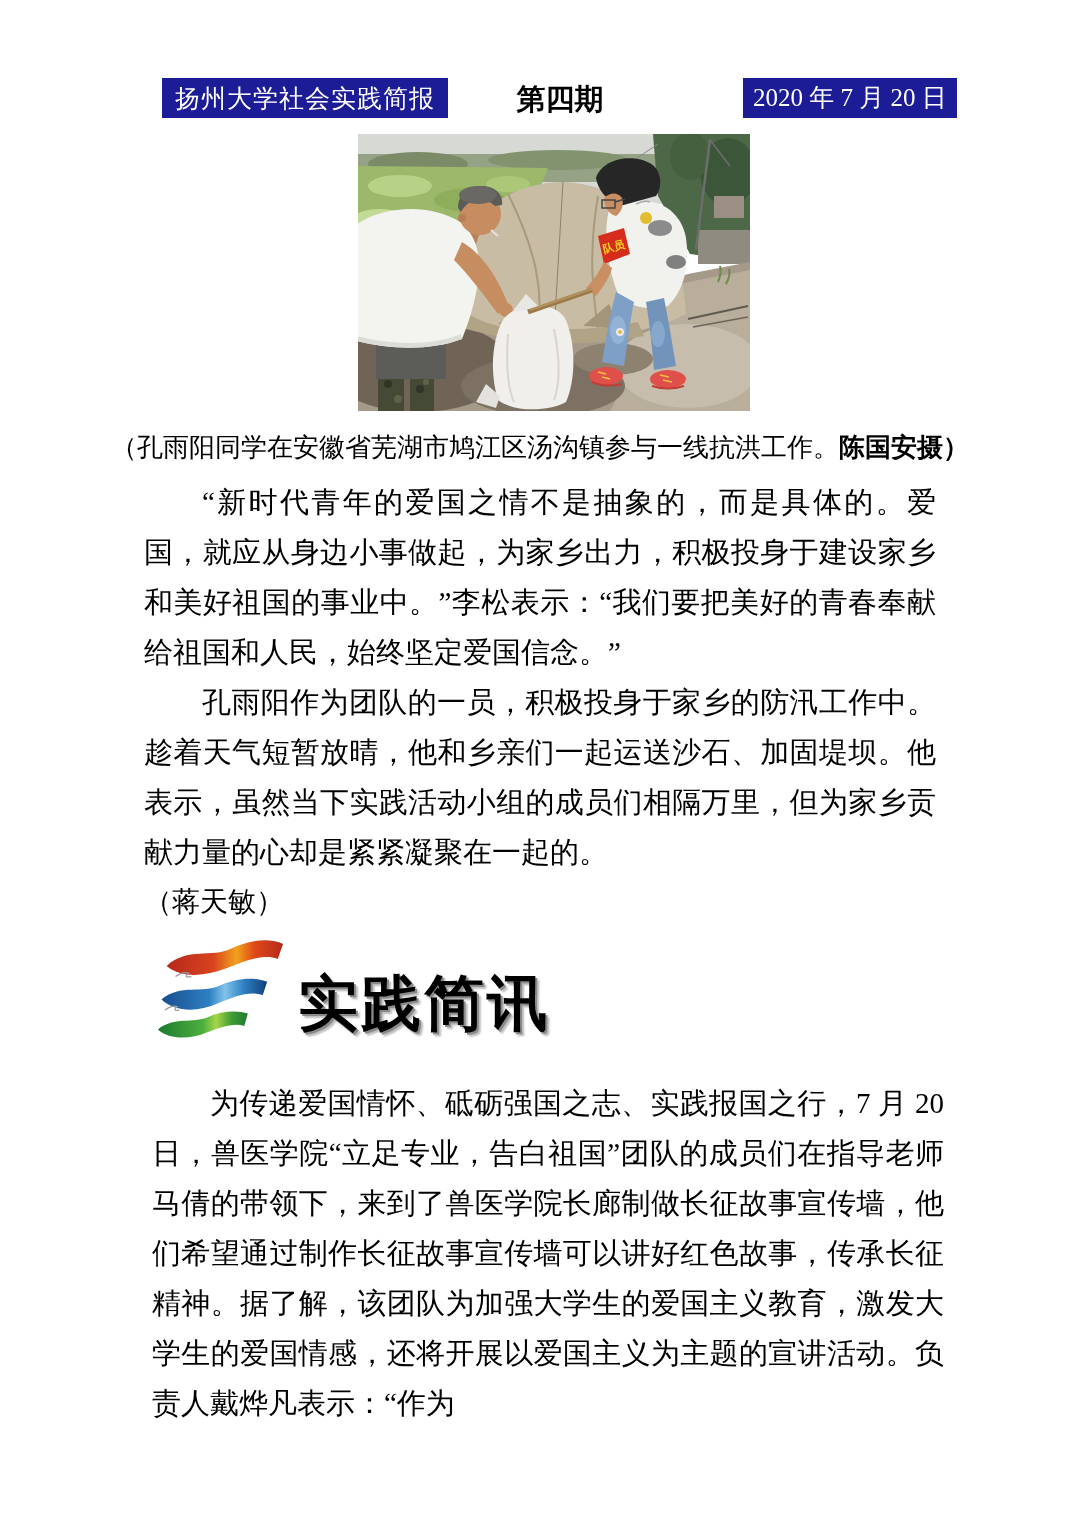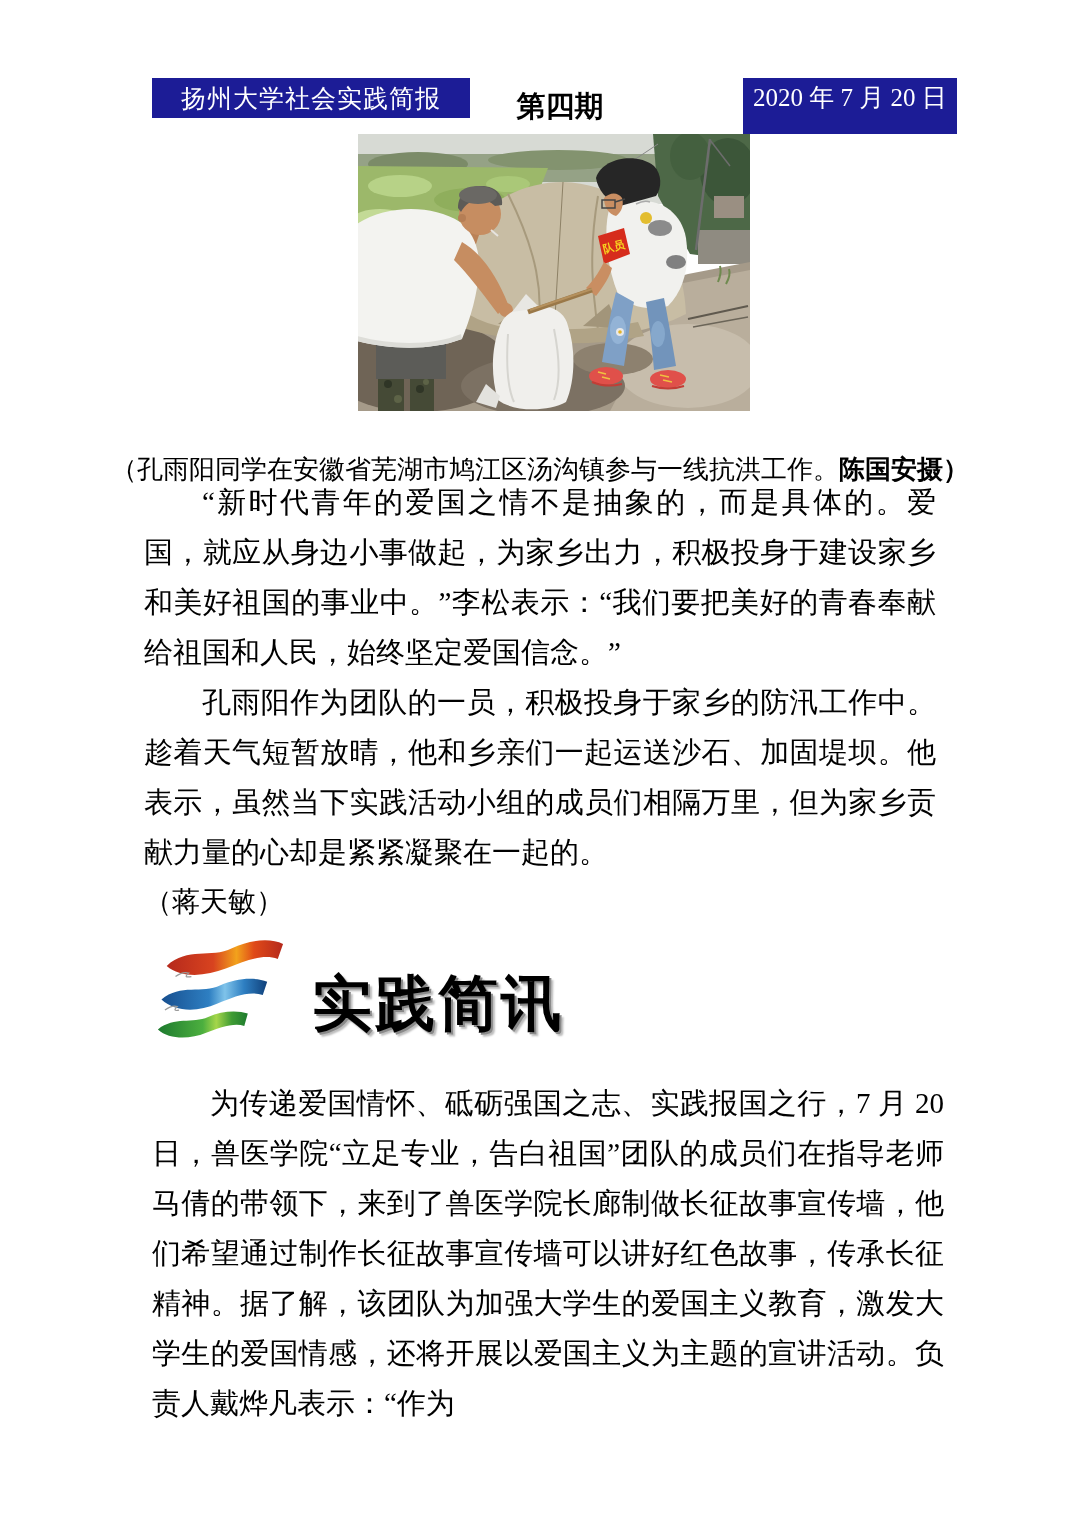--- a/index.html
+++ b/index.html
@@ -9,58 +9,57 @@
     width: 1080px;
     height: 1528px;
     margin: 0 auto;
     background: #ffffff;
     overflow: hidden;
     font-family: "Liberation Serif", "DejaVu Serif", serif;
     color: #000;
   }
   
   .title-box {
-    position: absolute; left: 152px; top: 78px;
+    position: absolute; left: 162px; top: 78px;
     height: 40px; line-height: 40px;
-    padding: 0 29px;
+    padding: 0 13px;
     background: #1c1c96;
     color: #ffffff;
     font-family: "Liberation Sans", "DejaVu Sans", sans-serif;
     font-size: 25px;
     letter-spacing: 1px;
     white-space: nowrap;
   }
   .issue-label {
     position: absolute; left: 500px; top: 80px; width: 120px;
     text-align: center;
     font-family: "Liberation Sans", "DejaVu Sans", sans-serif;
     font-weight: bold;
     font-size: 29px;
     line-height: 38px;
-    margin-top: 7px;
   }
   .date-box {
     position: absolute; left: 743px; top: 78px;
-    height: 56px; line-height: 40px;
+    height: 40px; line-height: 40px;
     padding: 0 10px;
     background: #1c1c96;
     color: #ffffff;
     font-size: 25px;
     white-space: nowrap;
   }
   
   .photo {
     position: absolute; left: 358px; top: 134px;
     width: 392px; height: 277px;
     overflow: hidden;
   }
   .photo svg { display: block; }
   
   .caption {
-    position: absolute; left: 0; top: 452px; width: 100%;
+    position: absolute; left: 0; top: 430px; width: 100%;
     text-align: center;
     font-size: 26px;
     line-height: 36px;
     white-space: nowrap;
   }
   .caption .photographer { font-weight: bold; }
   
   .article-block {
     position: absolute; left: 144px; top: 477px; width: 792px;
   }
@@ -74,21 +73,21 @@
     text-indent: 58px;
   }
   .byline {
     font-size: 28px;
     line-height: 50px;
     padding-right: 26px;
   }
   
   .logo-row {
     position: absolute; left: 150px; top: 936px;
-    display: flex; align-items: flex-end; gap: 14px;
+    display: flex; align-items: flex-end; 
     height: 104px;
   }
   .logo-text {
     font-family: "Liberation Sans", "DejaVu Sans", sans-serif;
     font-weight: bold;
     font-size: 60px;
     line-height: 1;
     letter-spacing: 3px;
     color: #000;
     text-shadow: 2px 2px 0 #8a8a8a, 4px 4px 2px #bdbdbd;

